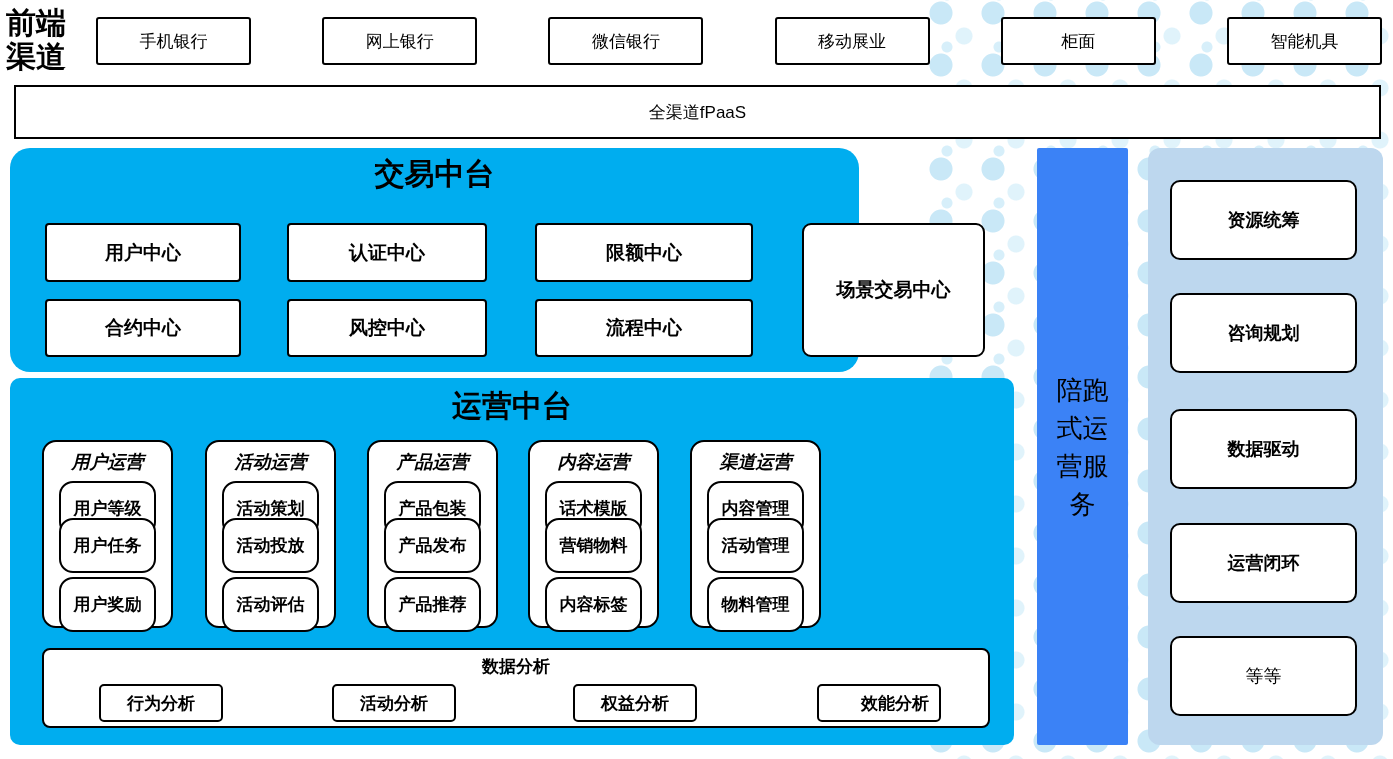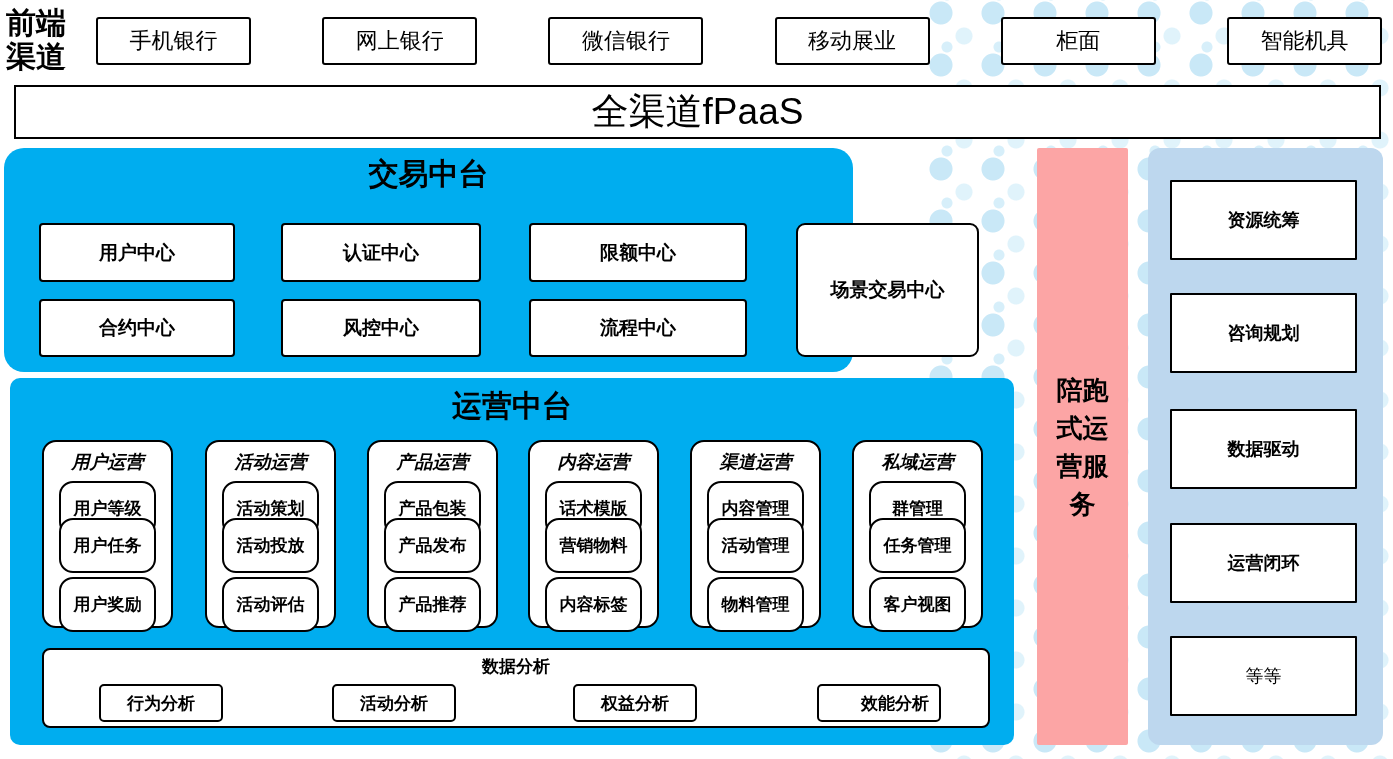--- a/index.html
+++ b/index.html
@@ -28,34 +28,34 @@
     font-weight:bold;font-size:30px;line-height:34px;text-align:left;
     word-break:break-all;
   }
   .channel-row{
     left:96px;top:17px;width:1286px;height:48px;
     display:flex;justify-content:space-between;
   }
   .channel-box{
     width:155px;height:48px;background:#fff;border:2px solid #000;border-radius:3px;
     display:flex;align-items:center;justify-content:center;
-    font-size:22px;box-sizing:border-box;
+    font-size:17px;box-sizing:border-box;
   }
 
   
   .fpaas{
     left:14px;top:85px;width:1367px;height:54px;background:#fff;
     border:2px solid #000;box-sizing:border-box;
     display:flex;align-items:center;justify-content:center;
-    font-size:37px;
+    font-size:17px;
   }
 
   
   .section{background:#00ADEF;border-radius:10px;}
-  .trading{left:4px;top:148px;width:849px;height:224px;border-radius:20px;}
+  .trading{left:10px;top:148px;width:849px;height:224px;border-radius:20px;}
   .operations{left:10px;top:378px;width:1004px;height:367px;}
   .section-title{
     position:absolute;left:0;width:100%;text-align:center;
     font-size:30px;font-weight:bold;
   }
   .trading .section-title{top:6px;}
   .operations .section-title{top:8px;}
 
   .cell{
     position:absolute;background:#fff;border:2px solid #000;border-radius:4px;
@@ -92,32 +92,32 @@
   }
   .analysis-item{
     position:absolute;top:34px;width:124px;height:38px;background:#fff;
     border:2px solid #000;border-radius:5px;box-sizing:border-box;
     display:flex;align-items:center;justify-content:center;
     font-size:17px;font-weight:bold;
   }
 
   
   .side-bar{
-    left:1037px;top:148px;width:91px;height:597px;background:#fca5a5;border-radius:2px;
-    display:flex;align-items:center;justify-content:center;font-weight:bold;
+    left:1037px;top:148px;width:91px;height:597px;background:#3b82f6;border-radius:2px;
+    display:flex;align-items:center;justify-content:center;
   }
   .side-bar-text{
     width:58px;text-align:center;font-size:26px;line-height:38px;word-break:break-all;
   }
   .right-panel{
     left:1148px;top:148px;width:235px;height:597px;background:#BDD7EE;border-radius:12px;
   }
   .rp-box{
     position:absolute;left:22px;width:187px;height:80px;background:#fff;
-    border:2px solid #000;border-radius:1px;box-sizing:border-box;
+    border:2px solid #000;border-radius:10px;box-sizing:border-box;
     display:flex;align-items:center;justify-content:center;
     font-size:18px;font-weight:bold;
   }
   .rp-0{top:32px;} .rp-1{top:145px;} .rp-2{top:261px;} .rp-3{top:375px;} .rp-4{top:488px;font-weight:normal;}
 </style>
 </head>
 <body>
 
 <div class="dots"></div>
 
@@ -170,26 +170,20 @@
     <div class="group-item gi-0">话术模版</div>
     <div class="group-item gi-1">营销物料</div>
     <div class="group-item gi-2">内容标签</div>
   </div>
   <div class="group" style="left:680px;">
     <div class="group-title">渠道运营</div>
     <div class="group-item gi-0">内容管理</div>
     <div class="group-item gi-1">活动管理</div>
     <div class="group-item gi-2">物料管理</div>
   </div>
-  <div class="group" style="left:842px;">
-    <div class="group-title">私域运营</div>
-    <div class="group-item gi-0">群管理</div>
-    <div class="group-item gi-1">任务管理</div>
-    <div class="group-item gi-2">客户视图</div>
-  </div>
 
   <div class="analysis">
     <div class="analysis-title">数据分析</div>
     <div class="analysis-item" style="left:288px;">活动分析</div>
     <div class="analysis-item" style="left:55px;">行为分析</div>
     <div class="analysis-item" style="left:529px;">权益分析</div>
     <div class="analysis-item" style="left:773px;padding-left:32px;">效能分析</div>
   </div>
 </div>
 

